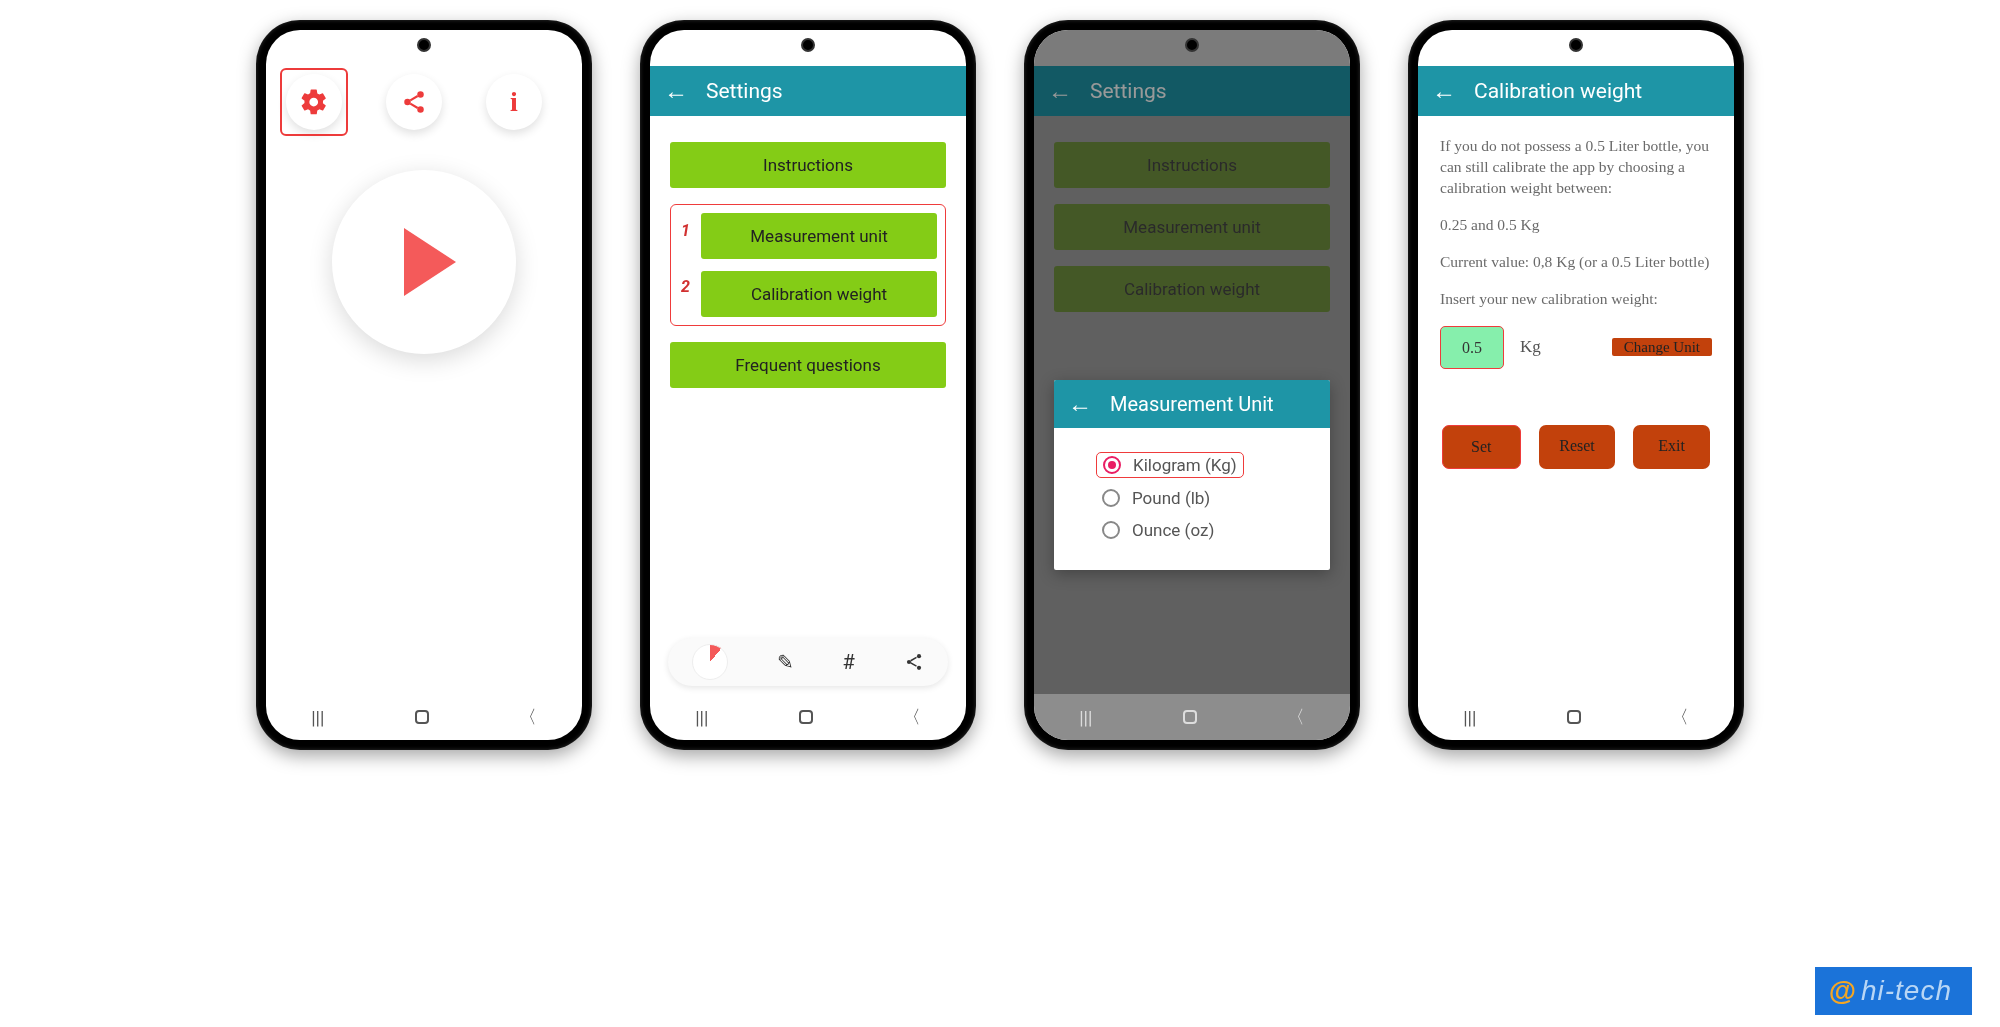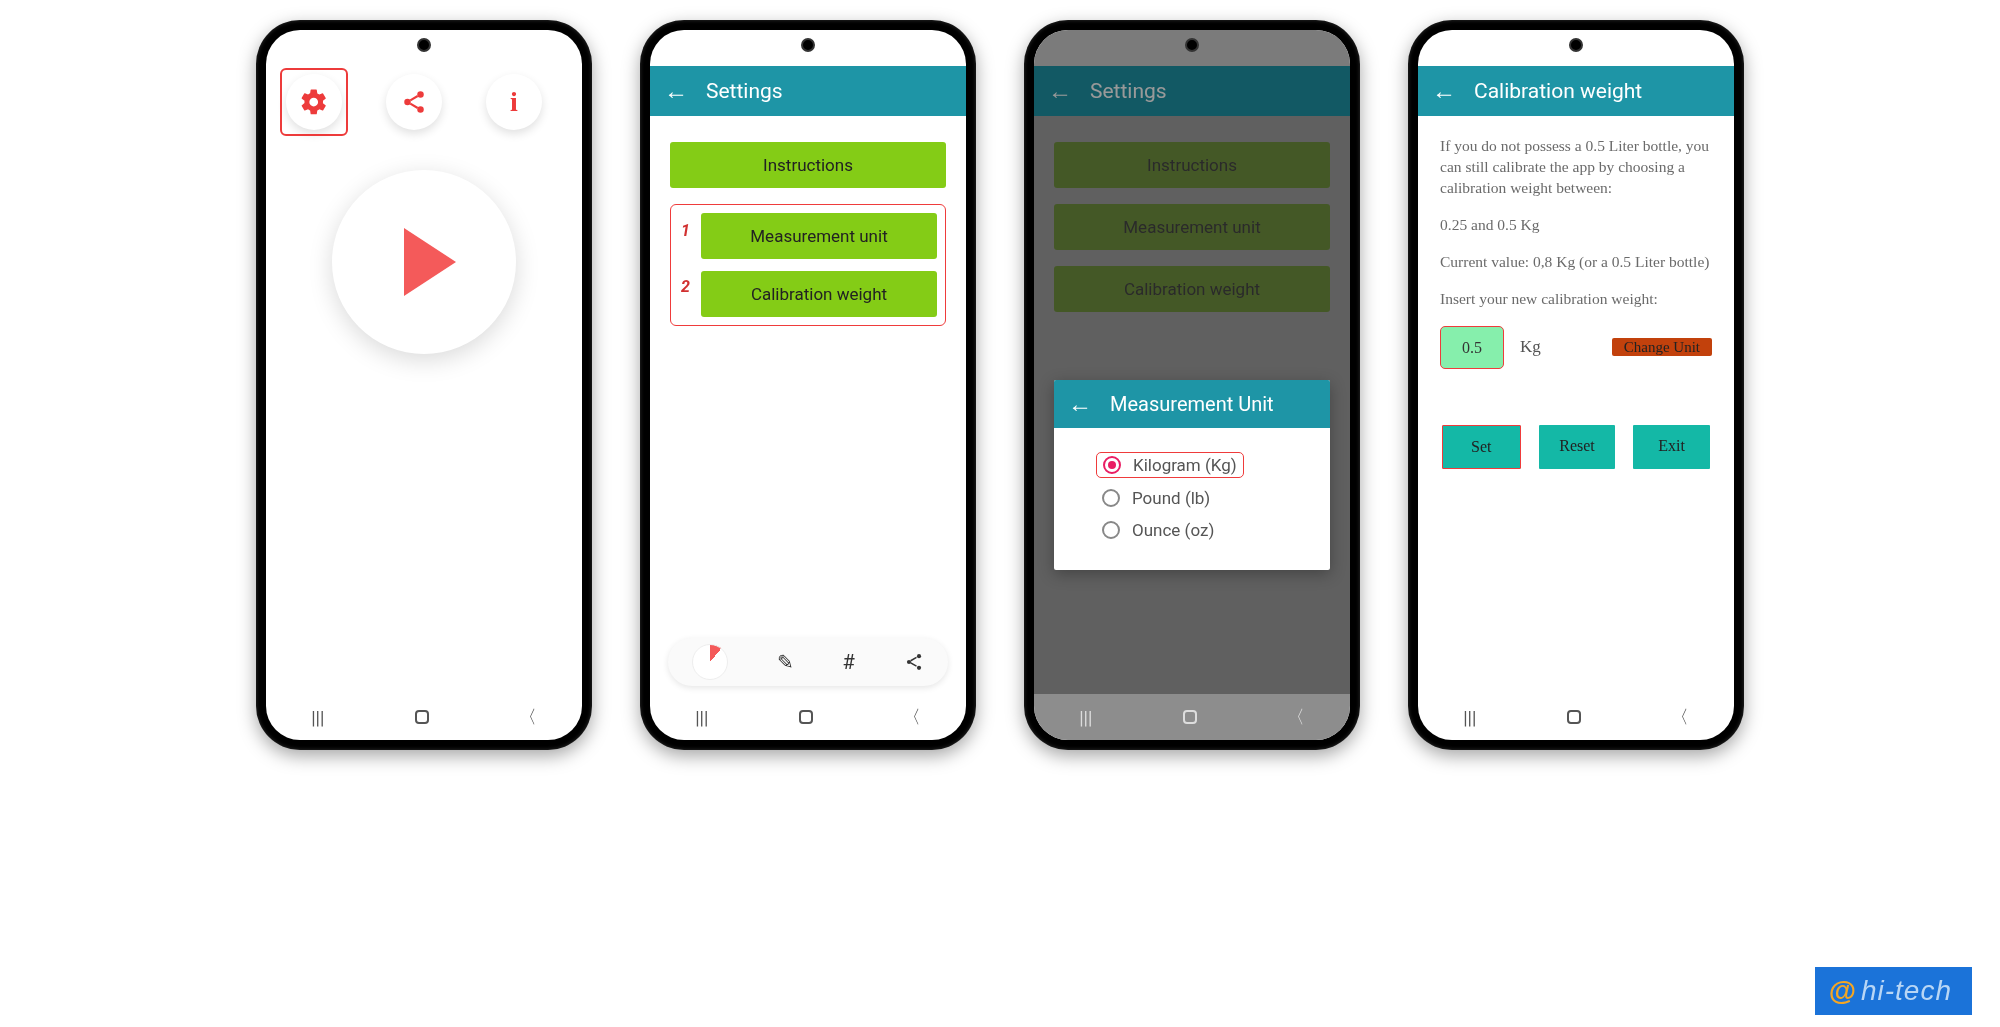--- a/index.html
+++ b/index.html
@@ -245,26 +245,26 @@
     font-size: 15px;
     text-align: center;
     padding: 0 12px;
     line-height: 1.2;
     border-radius: 2px;
     margin-left: auto;
   }
   .btn-row { display:flex; gap: 18px; justify-content: space-between; padding: 0 2px;}
   .btn-row .abtn {
     flex: 1;
-    background: #14b8a6;
+    background: #c2410c;
     text-align: center;
     padding: 10px 0;
     color: #222;
     font-size: 16px;
-    border-radius: 1px;
+    border-radius: 7px;
   }
   .red-hl-sm {
     border: 1.6px solid #ef3b3b;
     border-radius: 5px;
   }
 
   
   .watermark {
     position: fixed;
     right: 28px;
@@ -331,20 +331,21 @@
     </div>
     <div class="content">
       <div class="settings-list">
         <div class="settings-btn">Instructions</div>
         <div class="red-group">
           <span class="num-label" style="top:16px;">1</span>
           <div class="settings-btn" style="margin-left:22px;">Measurement unit</div>
           <span class="num-label" style="top:72px;">2</span>
           <div class="settings-btn" style="margin-left:22px;">Calibration weight</div>
         </div>
+        <div class="settings-btn">Frequent questions</div>
       </div>
       <div class="bottom-bar">
         <div class="slice"></div>
         <span>✎</span>
         <span>#</span>
         <svg width="20" height="20" viewBox="0 0 24 24" fill="#333">
             <circle cx="18" cy="5" r="2.5"></circle>
             <circle cx="6" cy="12" r="2.5"></circle>
             <circle cx="18" cy="19" r="2.5"></circle>
             <path d="M8 13l7 4M15 6.5l-7 4" stroke="#333" stroke-width="1.8"></path>

